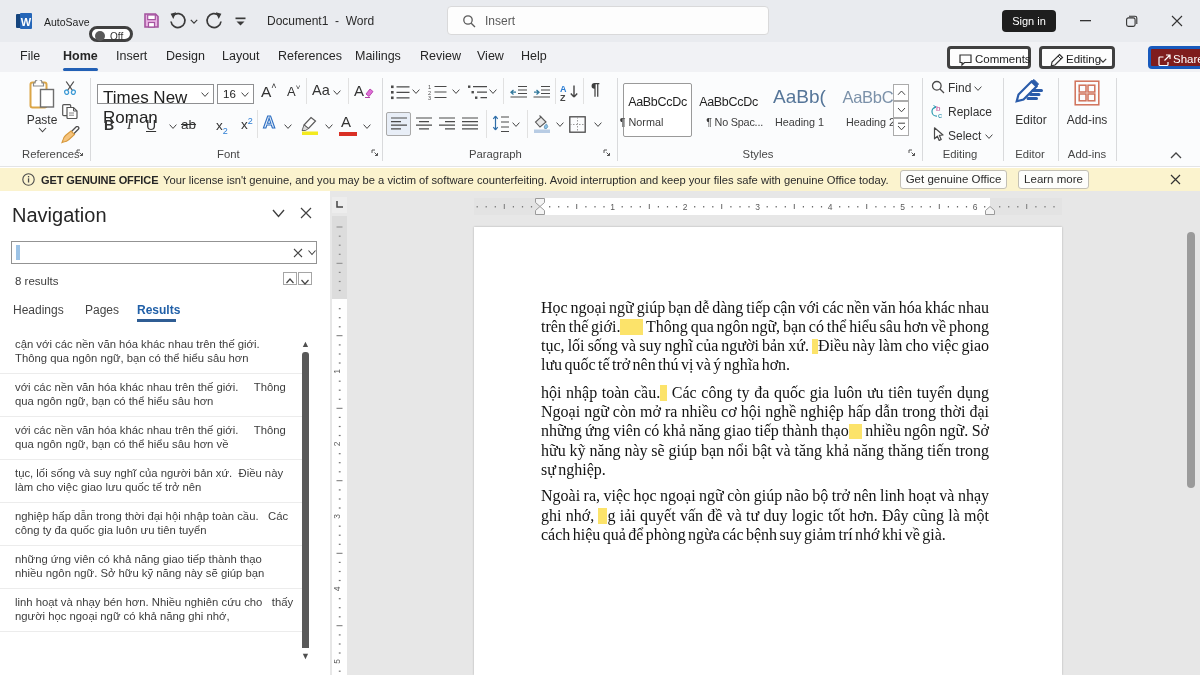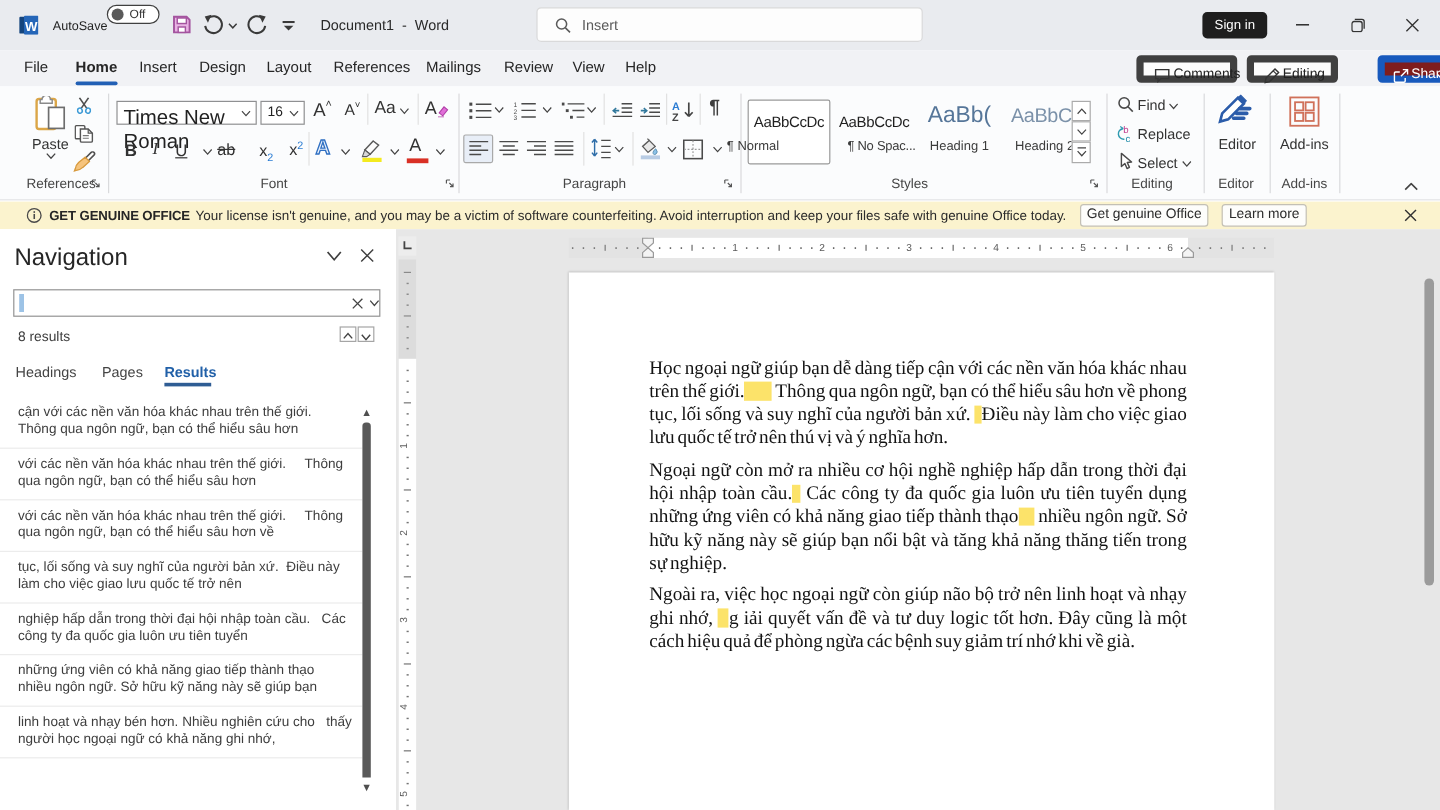--- a/index.html
+++ b/index.html
@@ -2,35 +2,35 @@
 <html><head><meta charset="utf-8">
 <style>
 *{margin:0;padding:0;box-sizing:border-box;}
 html,body{width:1200px;height:675px;overflow:hidden;font-family:"Liberation Sans",sans-serif;}
 body{position:relative;background:#fff;}
 .abs{position:absolute;}
 
 #titlebar{position:absolute;left:0;top:0;width:1200px;height:42px;background:#e9ebef;}
 #wlogo{position:absolute;left:16px;top:13px;width:16px;height:16px;}
 #autosave{position:absolute;left:44px;top:16px;font-size:10.5px;color:#1f1f1f;}
-#toggle{position:absolute;left:89px;top:4px;width:44px;height:16px;border:1px solid #404040;border-radius:8px;background:#fff;}
+#toggle{position:absolute;left:89px;top:26px;width:44px;height:16px;border:3px solid #404040;border-radius:8px;background:#fff;}
 #toggle .knob{position:absolute;left:2.5px;top:2px;width:10px;height:10px;border-radius:50%;background:#5a5a5a;}
 #toggle .lbl{position:absolute;left:18px;top:1.5px;font-size:10px;color:#333;}
 .tbico{position:absolute;top:12px;color:#3a3a3a;}
 #doctitle{position:absolute;left:267px;top:14px;font-size:12px;color:#2a2a2a;}
 #searchbox{position:absolute;left:447px;top:6px;width:322px;height:29px;background:#fdfdfd;border:1px solid #d9d9da;border-radius:4px;}
 #searchbox .mag{position:absolute;left:14px;top:7px;}
 #searchbox .stx{position:absolute;left:37px;top:7px;font-size:12px;color:#5a5a5a;}
 #signin{position:absolute;left:1002px;top:10px;width:54px;height:22px;background:#1e1e1e;border-radius:4px;color:#fff;font-size:11px;text-align:center;line-height:22px;}
 
 #tabrow{position:absolute;left:0;top:42px;width:1200px;height:30px;background:#f1f2f5;}
 .tab{position:absolute;top:7px;font-size:12.5px;color:#262626;}
 #tab-home{font-weight:bold;}
 #homeline{position:absolute;left:63px;top:68px;width:35px;height:3px;background:#2260b5;border-radius:2px;}
-.rtbtn{position:absolute;top:46px;height:23px;border:6px solid #404040;border-radius:4px;background:#fdfdfd;font-size:11.5px;color:#222;line-height:21px;text-align:left;}
+.rtbtn{position:absolute;top:46px;height:23px;border:3px solid #404040;border-radius:4px;background:#fdfdfd;font-size:11.5px;color:#222;line-height:21px;text-align:left;}
 #sharebtn{background:#7f1d1d;border-color:#185abd;color:#fff;margin-left:26px;}
 
 #ribbon{position:absolute;left:0;top:72px;width:1200px;height:95px;background:#fbfcfd;border-bottom:1px solid #e3e4e6;}
 .gsep{position:absolute;top:6px;width:1px;height:83px;background:#d9dadc;}
 .glabel{position:absolute;top:76px;font-size:11.3px;color:#464646;}
 .launcher{position:absolute;top:77px;width:9px;height:9px;}
 .combo{position:absolute;background:#fff;border:1px solid #8f9092;}
 
 #ybar{position:absolute;left:0;top:168px;width:1200px;height:23px;background:#fbf3ce;}
 #ybar .btn{position:absolute;top:2px;height:19px;background:#fdfdfb;border:1px solid #c3c0b5;border-radius:3px;font-size:11.5px;color:#2b2b2b;text-align:center;line-height:17px;}
@@ -346,21 +346,21 @@
       <path d="M0.6 0.6 L4 4.4 L7.4 0.6" fill="none" stroke="#444" stroke-width="1"></path>
     </svg>
   <div class="glabel" style="left:469px;width:80px;text-align:left">Paragraph</div>
   <svg class="launcher" style="left:603px" viewBox="0 0 9 9">
       <path d="M1 1 v3 M1 1 h3 M3.5 3.5 l3 3 M6.5 4 v2.5 h-2.5" fill="none" stroke="#555" stroke-width="1"></path>
     </svg>
   <div class="gsep" style="left:617px"></div>
 
   <div class="abs" style="left:623px;top:11px;width:69px;height:54px;border:1px solid #9a9a9a;background:#fff;border-radius:2px;box-shadow:inset 0 0 0 2px #fff"></div>
   <div class="abs" style="left:623px;top:23px;width:69px;text-align:center;font-size:12.5px;letter-spacing:-0.3px;color:#1f1f1f">AaBbCcDc</div>
-  <div class="abs" style="left:593px;top:44px;width:69px;text-align:center;font-size:10.8px;color:#3c3c3c">¶ Normal</div>
+  <div class="abs" style="left:607px;top:44px;width:69px;text-align:center;font-size:10.8px;color:#3c3c3c">¶ Normal</div>
   <div class="abs" style="left:694px;top:23px;width:69px;text-align:center;font-size:12.5px;letter-spacing:-0.3px;color:#1f1f1f">AaBbCcDc</div>
   <div class="abs" style="left:694px;top:44px;width:69px;text-align:right;font-size:10.8px;letter-spacing:-0.2px;color:#3c3c3c">¶ No Spac...</div>
   <div class="abs" style="left:765px;top:14px;width:69px;text-align:center;font-size:19px;color:#567699">AaBb(</div>
   <div class="abs" style="left:765px;top:44px;width:69px;text-align:center;font-size:10.8px;color:#3c3c3c">Heading 1</div>
   <div class="abs" style="left:836px;top:16px;width:69px;text-align:center;font-size:16.5px;letter-spacing:-0.3px;color:#7b91a9">AaBbC(</div>
   <div class="abs" style="left:836px;top:44px;width:69px;text-align:center;font-size:10.8px;color:#3c3c3c">Heading 2</div>
   <div class="abs" style="left:893px;top:12px;width:16px;height:17px;border:1px solid #ababab;background:#fff">
       <svg style="position:absolute;left:3px;top:5px" width="9" height="6" viewBox="0 0 9 6">
         <path d="M1 4.8 L4.5 1 L8 4.8" fill="none" stroke="#444" stroke-width="1"></path>
       </svg>
@@ -616,22 +616,22 @@
     <rect x="6.8" y="28.6" width="1.8" height="1.2" fill="#8a8a8a"></rect>
     <rect x="6.8" y="19.6" width="1.8" height="1.2" fill="#8a8a8a"></rect>
     <rect x="4.5" y="10.5" width="6" height="1" fill="#8a8a8a"></rect>
   </svg></div>
   <div id="page">
     <div id="doctext">
       <div class="dl j">Học ngoại ngữ giúp bạn dễ dàng tiếp cận với các nền văn hóa khác nhau</div>
       <div class="dl j">trên thế giới.<span class="hl" style="width:23px"></span> Thông qua ngôn ngữ, bạn có thể hiểu sâu hơn về phong</div>
       <div class="dl j">tục, lối sống và suy nghĩ của người bản xứ. <span class="hl" style="width:6px"></span>Điều này làm cho việc giao</div>
       <div class="dl pend">lưu quốc tế trở nên thú vị và ý nghĩa hơn.</div>
+      <div class="dl j">hội nhập toàn cầu.<span class="hl" style="width:7px"></span> Các công ty đa quốc gia luôn ưu tiên tuyển dụng</div>
       <div class="dl j">Ngoại ngữ còn mở ra nhiều cơ hội nghề nghiệp hấp dẫn trong thời đại</div>
-      <div class="dl j">hội nhập toàn cầu.<span class="hl" style="width:7px"></span> Các công ty đa quốc gia luôn ưu tiên tuyển dụng</div>
       <div class="dl j">những ứng viên có khả năng giao tiếp thành thạo<span class="hl" style="width:13px"></span> nhiều ngôn ngữ. Sở</div>
       <div class="dl j">hữu kỹ năng này sẽ giúp bạn nổi bật và tăng khả năng thăng tiến trong</div>
       <div class="dl pend" style="margin-bottom:7.5px">sự nghiệp.</div>
       <div class="dl j">Ngoài ra, việc học ngoại ngữ còn giúp não bộ trở nên linh hoạt và nhạy</div>
       <div class="dl j">ghi nhớ, <span class="hl" style="width:9px"></span>g iải quyết vấn đề và tư duy logic tốt hơn. Đây cũng là một</div>
       <div class="dl">cách hiệu quả để phòng ngừa các bệnh suy giảm trí nhớ khi về già.</div>
     </div>
   </div>
   <div id="docsb"></div>
 </div>

